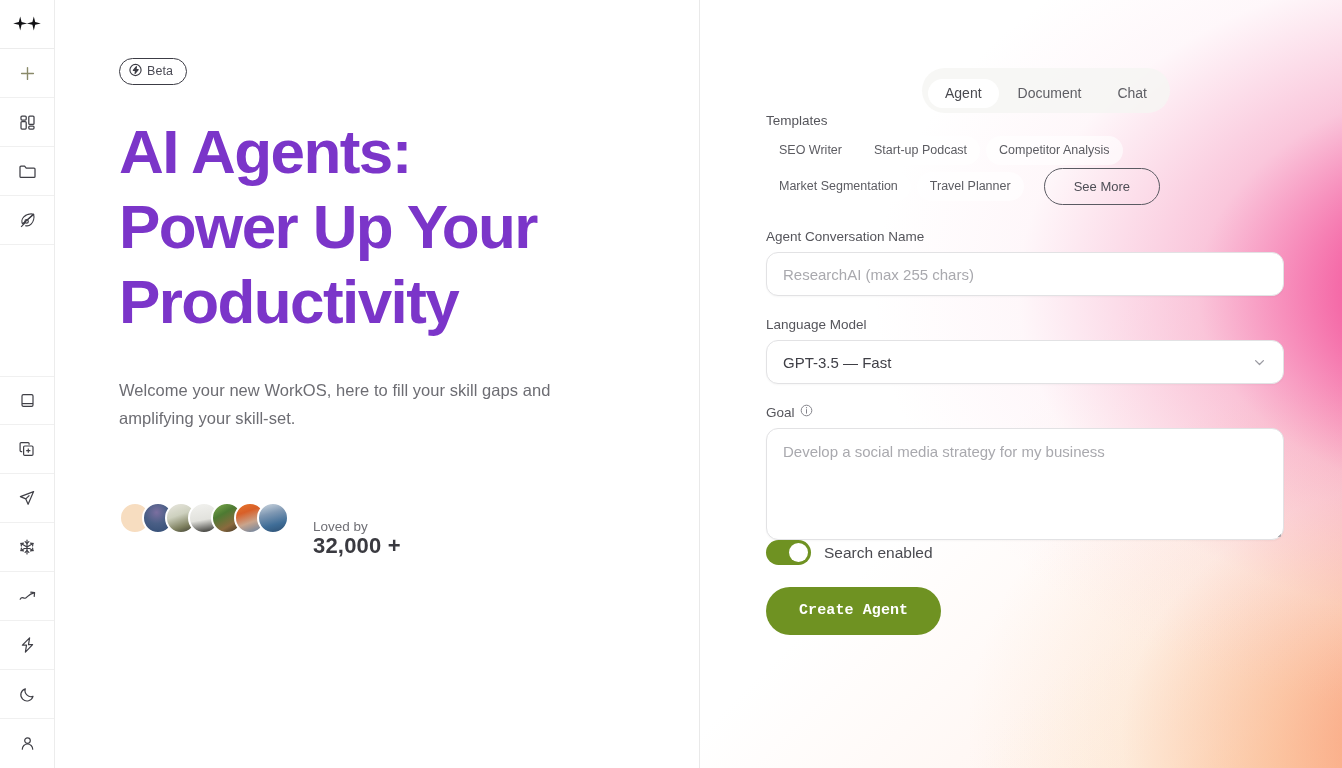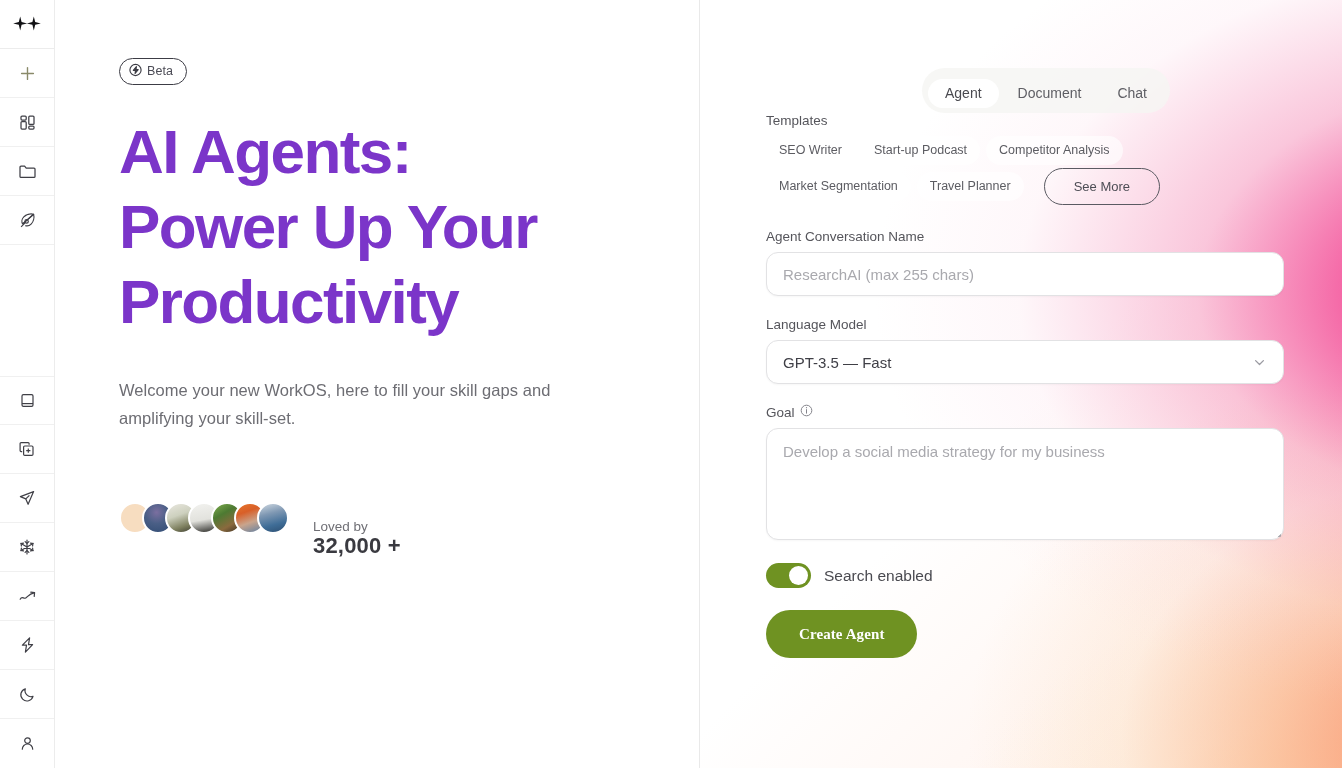--- a/index.html
+++ b/index.html
@@ -226,21 +226,20 @@
     right: 0;
     transform-origin: right center;
   }
   .resize-grip:before { width: 11px; bottom: 2px; transform: rotate(-45deg); }
   .resize-grip:after  { width: 6px;  bottom: 0px; transform: rotate(-45deg); }
 
   .toggle-row {
     display: flex;
     align-items: center;
     gap: 13px;
-    margin-top: 23px;
   }
   .toggle {
     width: 45px; height: 25px;
     border-radius: 999px;
     background: #6f9222;
     position: relative;
     flex: 0 0 45px;
   }
   .toggle .knob {
     position: absolute;
@@ -254,21 +253,21 @@
     margin-top: 22px;
     background: #6f9222;
     color: #ffffff;
     font-size: 15px;
     font-weight: 700;
     border: none;
     border-radius: 999px;
     padding: 15px 33px;
     line-height: 18px;
     letter-spacing: .1px;
-    font-family: Liberation Serif, serif;
+    font-family: Liberation Mono, monospace;
   }
 </style>
 </head>
 <body>
 
 <div class="app">
 
   <nav class="sidebar">
     <div class="sb-cell logo">
       <span>

